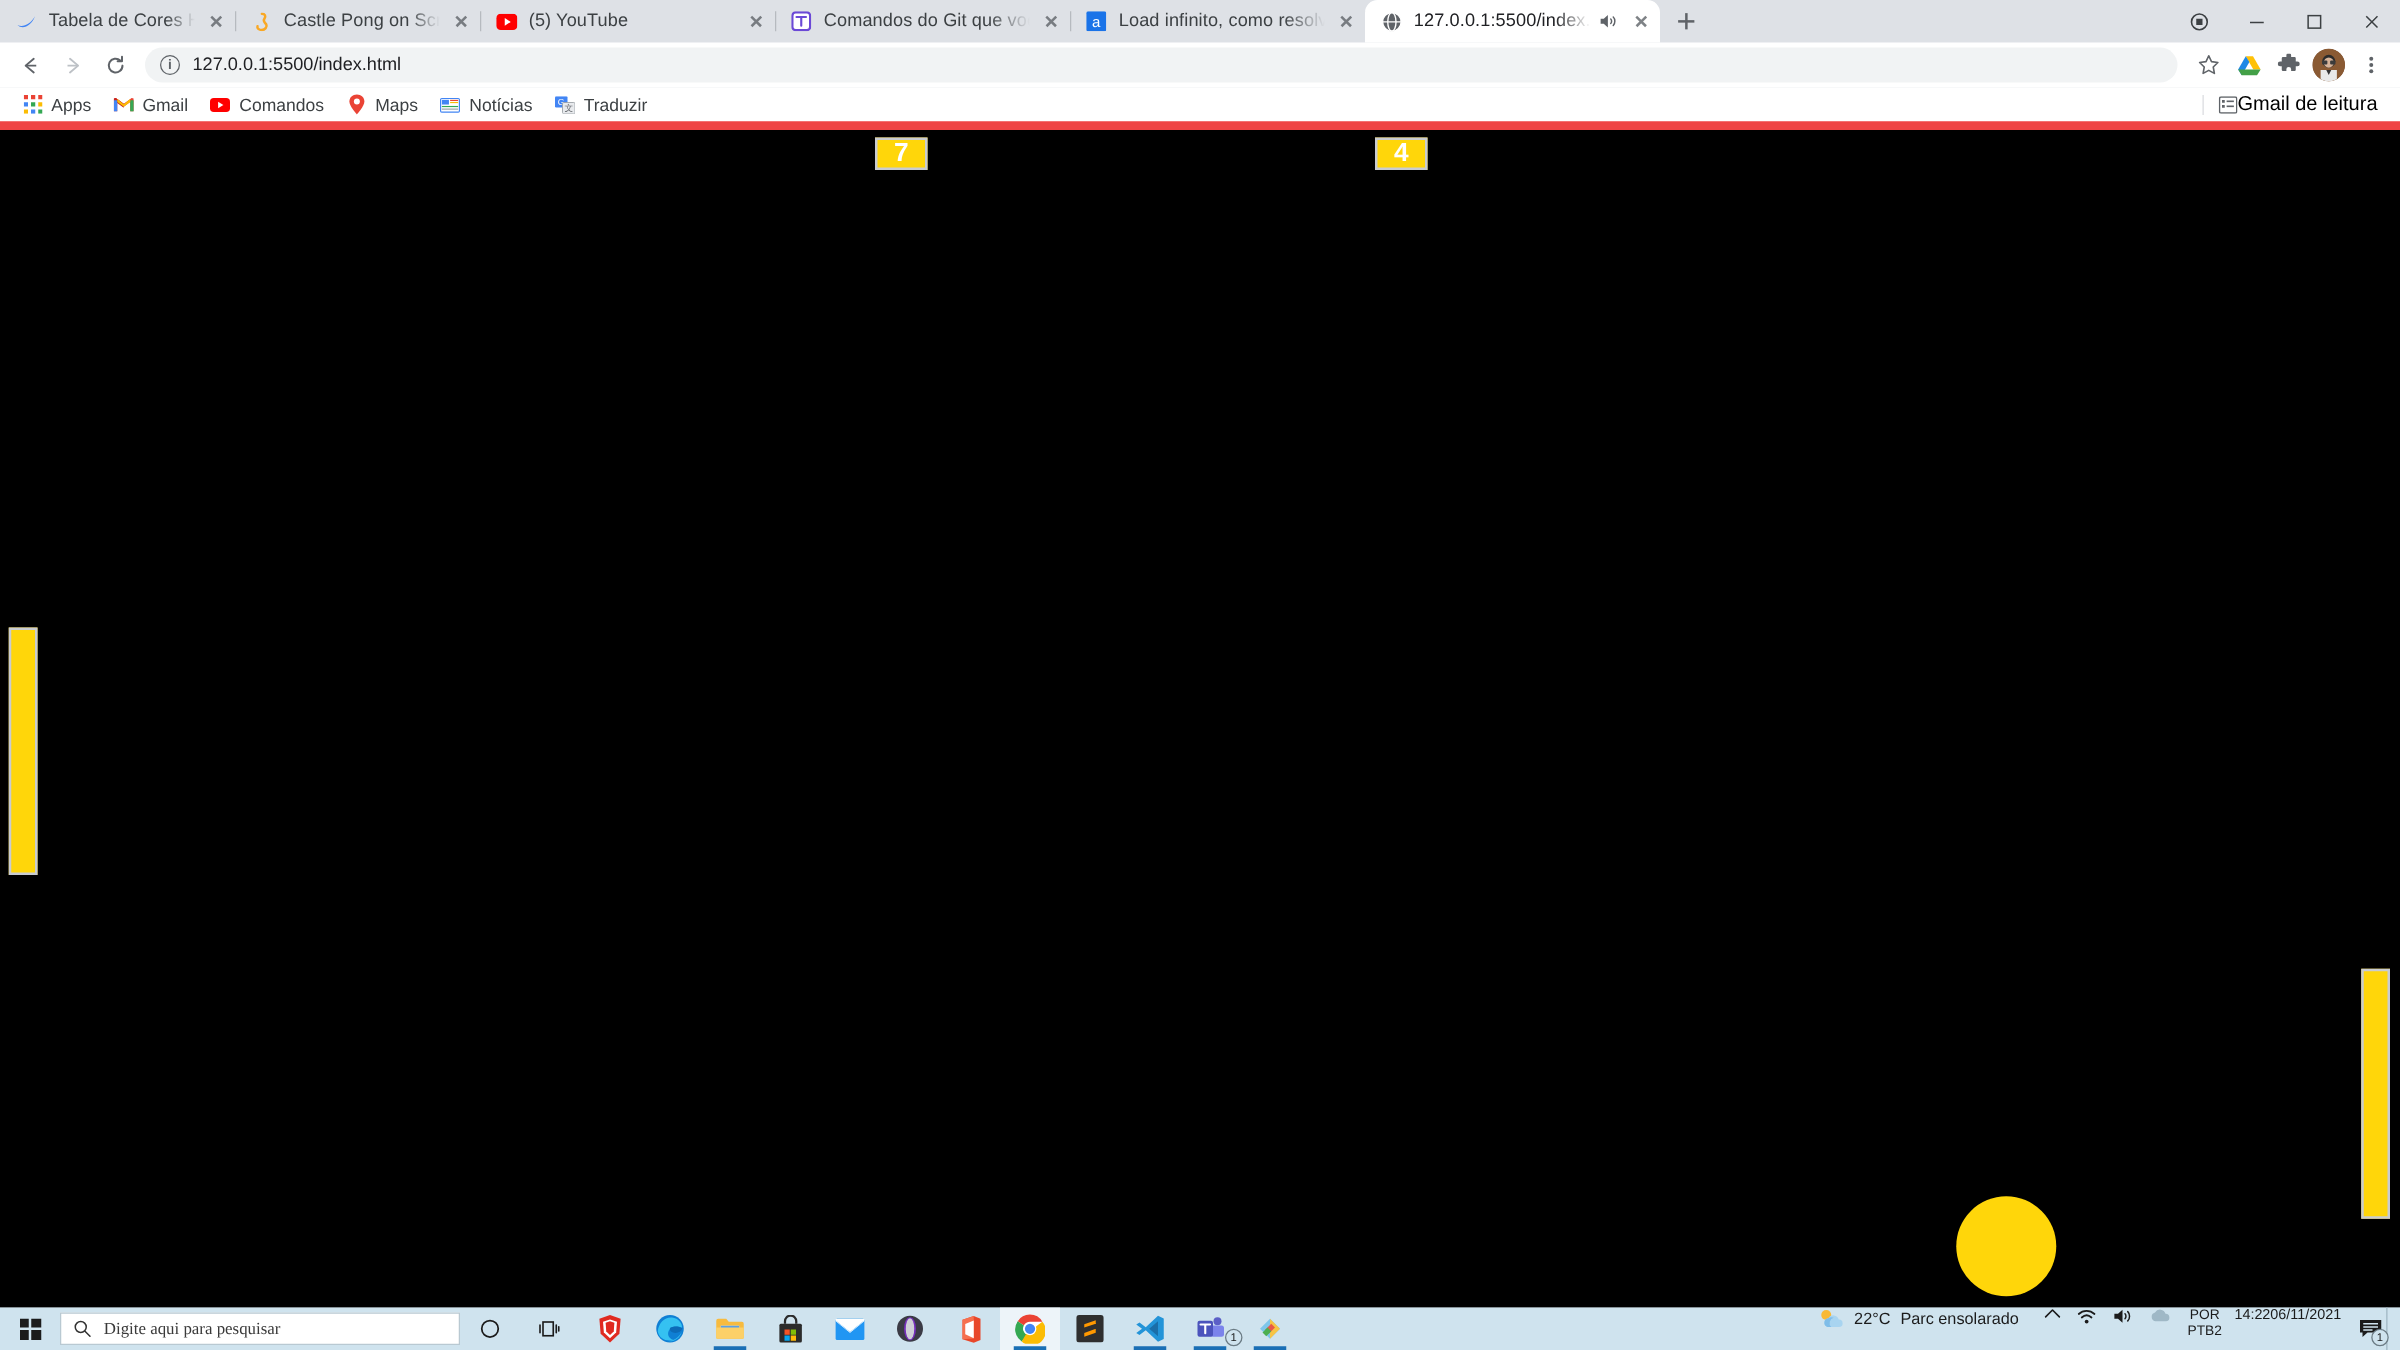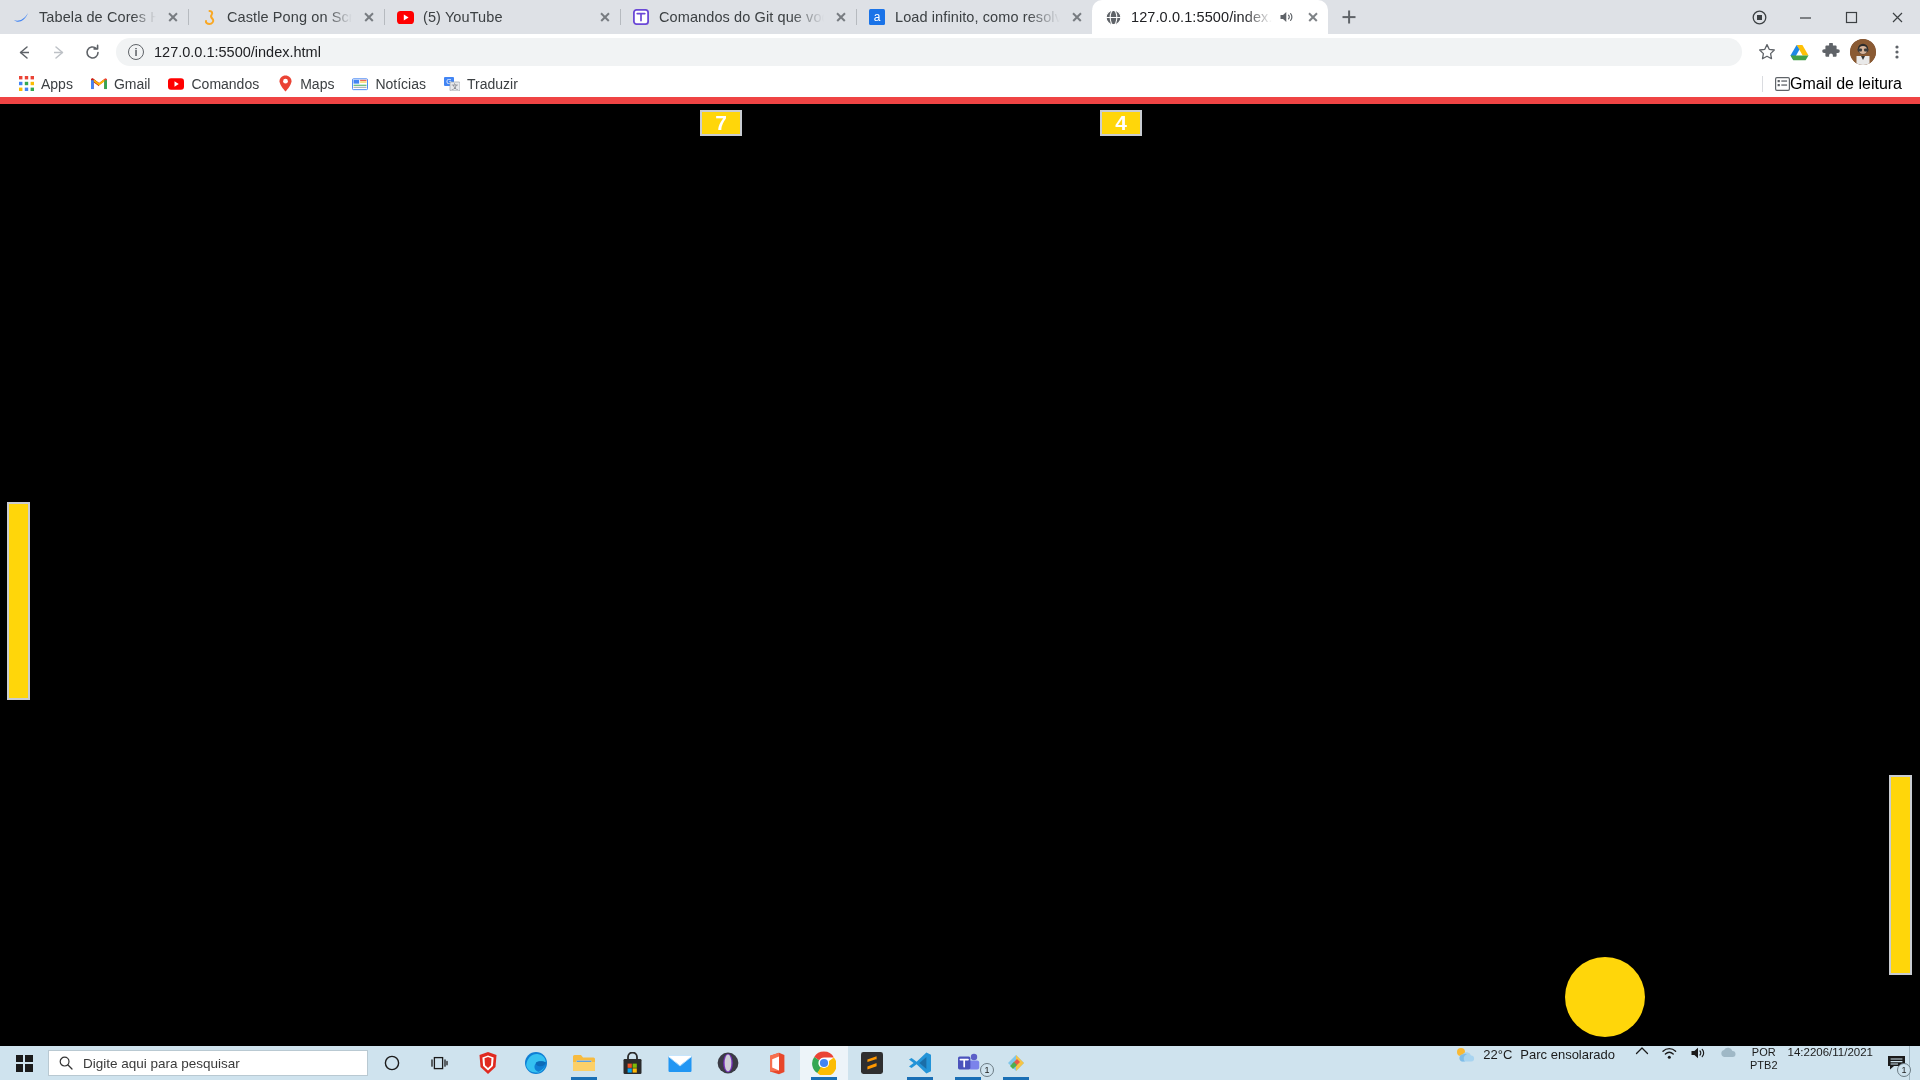--- a/index.html
+++ b/index.html
@@ -140,21 +140,21 @@
     background:#cfe3ee; display:flex; align-items:center;
   }
   .start {
     width:48px; height:34px; display:flex; align-items:center; justify-content:center;
     flex:0 0 48px;
   }
   .winlogo { width:17px; height:17px; display:grid; grid-template-columns:1fr 1fr; grid-template-rows:1fr 1fr; gap:2px; }
   .winlogo i { background:#1b1b1b; display:block; }
   .searchbox {
     width:320px; height:26px; background:#fff; border:1px solid #b9c9d2;
-    display:flex; align-items:center; padding:0 10px; flex:0 0 320px;
+    display:flex; align-items:center; padding:0 10px; flex:0 0 320px;font-family:Liberation Serif, serif;
   }
   .searchbox .sicon { margin-right:10px; color:#333; font-size:14px; }
   .searchbox .stext { font-size:13.5px; color:#3a3a3a; white-space:nowrap; }
   .tb-sys { width:48px; height:34px; display:flex; align-items:center; justify-content:center; flex:0 0 48px; color:#1b1b1b; font-size:16px;}
   .tb-app {
     width:48px; height:34px; display:flex; align-items:center; justify-content:center;
     flex:0 0 48px; position:relative;
   }
   .tb-app.running::after {
     content:""; position:absolute; bottom:0; left:11px; width:26px; height:3px; background:#1a6fb5;

